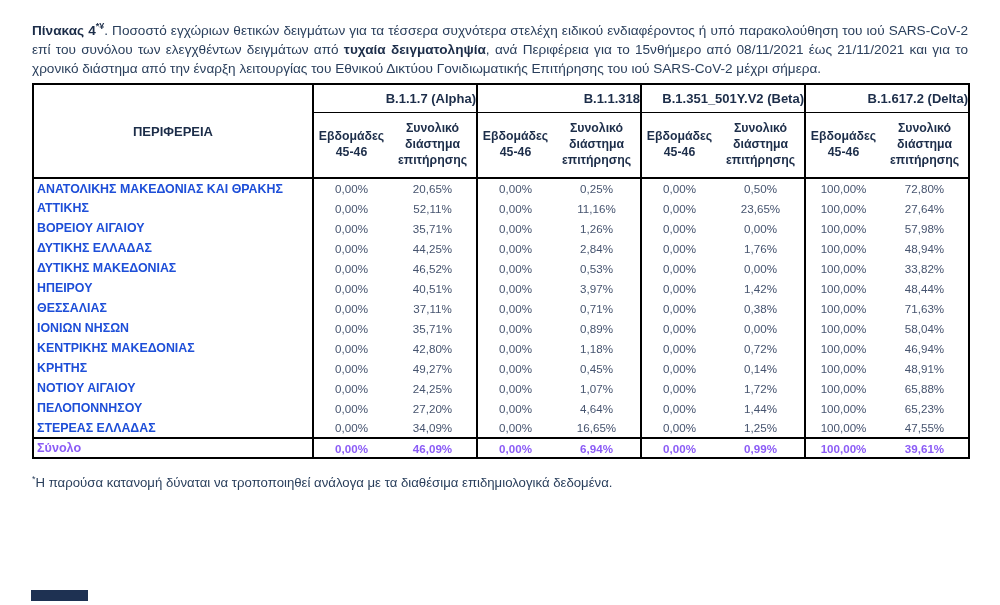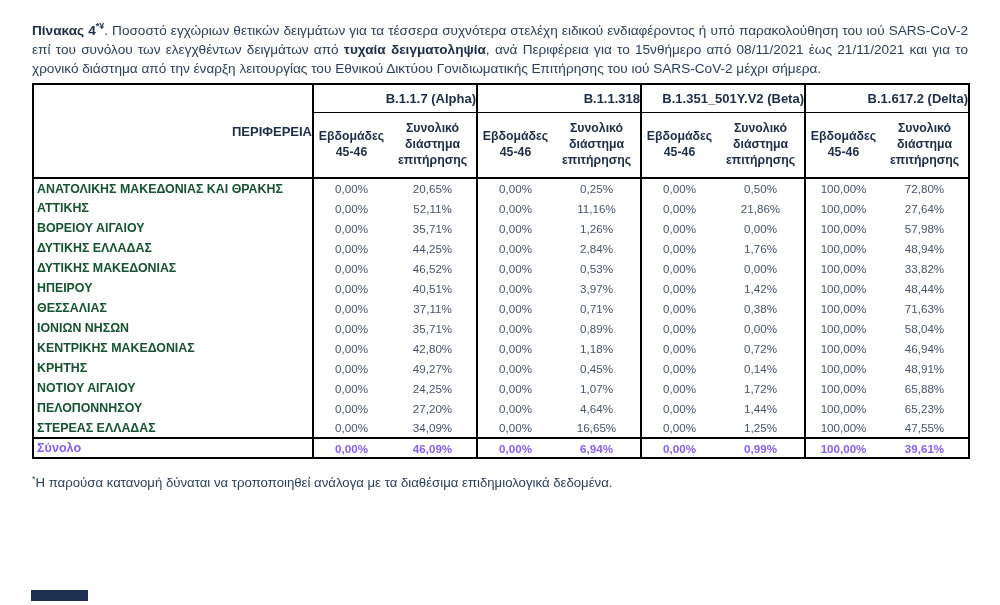--- a/index.html
+++ b/index.html
@@ -50,34 +50,34 @@
     line-height: 1.3;
     text-align: center;
     vertical-align: middle;
     border-bottom: 2px solid #000;
     font-weight: 700;
     padding: 2px 1px;
   }
   .sub-row th.g-start { border-left: 2px solid #000; }
   th.region-h {
     font-size: 13px;
-    text-align: right;
+    text-align: center;
     border-right: 0;
     border-bottom: 2px solid #000;
   }
   tbody td, tfoot td {
     font-size: 11.6px;
     height: 20px;
     vertical-align: middle;
     color: #46546f;
   }
   td.region {
     font-weight: 700;
     font-size: 12.4px;
-    color: #14532d;
+    color: #1d4ed8;
     padding-left: 3px;
     white-space: nowrap;
     overflow: hidden;
   }
   td.val { text-align: center; }
   td.g-start { border-left: 2px solid #000; }
   tfoot tr.total td { border-top: 2px solid #000; font-weight: 700; color: #8b5cf6; }
   tfoot td.region { font-size: 12.6px; }
 
   
@@ -148,21 +148,21 @@
           <td class="val g-start">100,00%</td>
           <td class="val">72,80%</td>
         </tr>
         <tr>
           <td class="region">ΑΤΤΙΚΗΣ</td>
           <td class="val g-start">0,00%</td>
           <td class="val">52,11%</td>
           <td class="val g-start">0,00%</td>
           <td class="val">11,16%</td>
           <td class="val g-start">0,00%</td>
-          <td class="val">21,86%</td>
+          <td class="val">23,65%</td>
           <td class="val g-start">100,00%</td>
           <td class="val">27,64%</td>
         </tr>
         <tr>
           <td class="region">ΒΟΡΕΙΟΥ ΑΙΓΑΙΟΥ</td>
           <td class="val g-start">0,00%</td>
           <td class="val">35,71%</td>
           <td class="val g-start">0,00%</td>
           <td class="val">1,26%</td>
           <td class="val g-start">0,00%</td>

